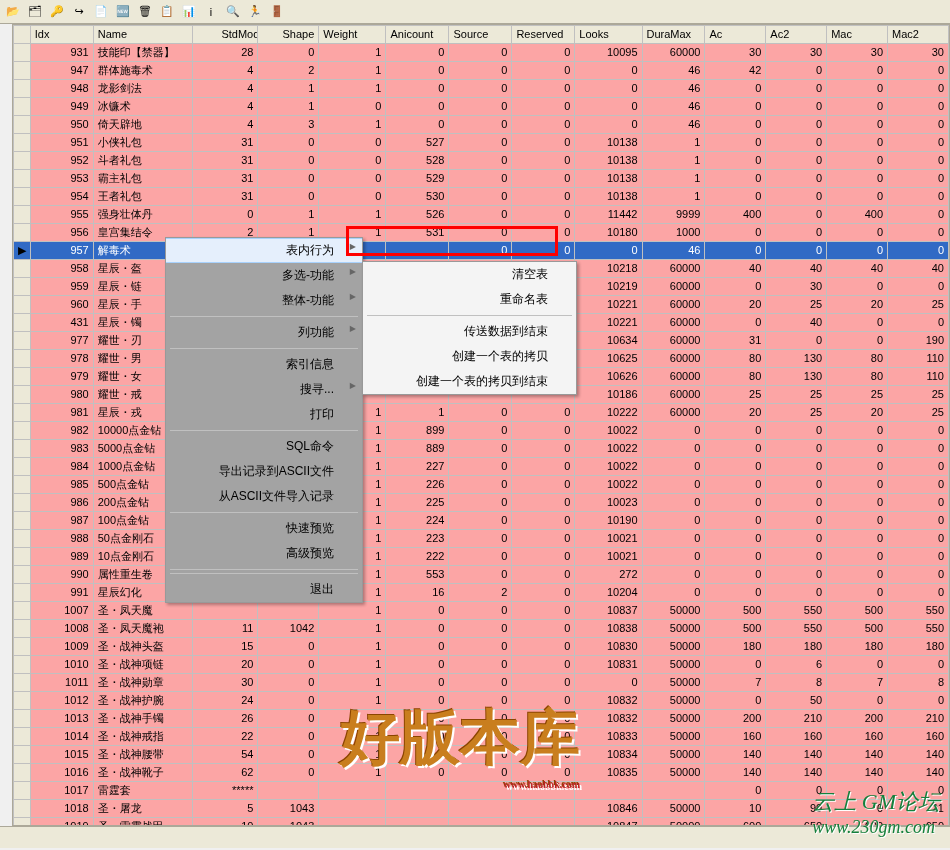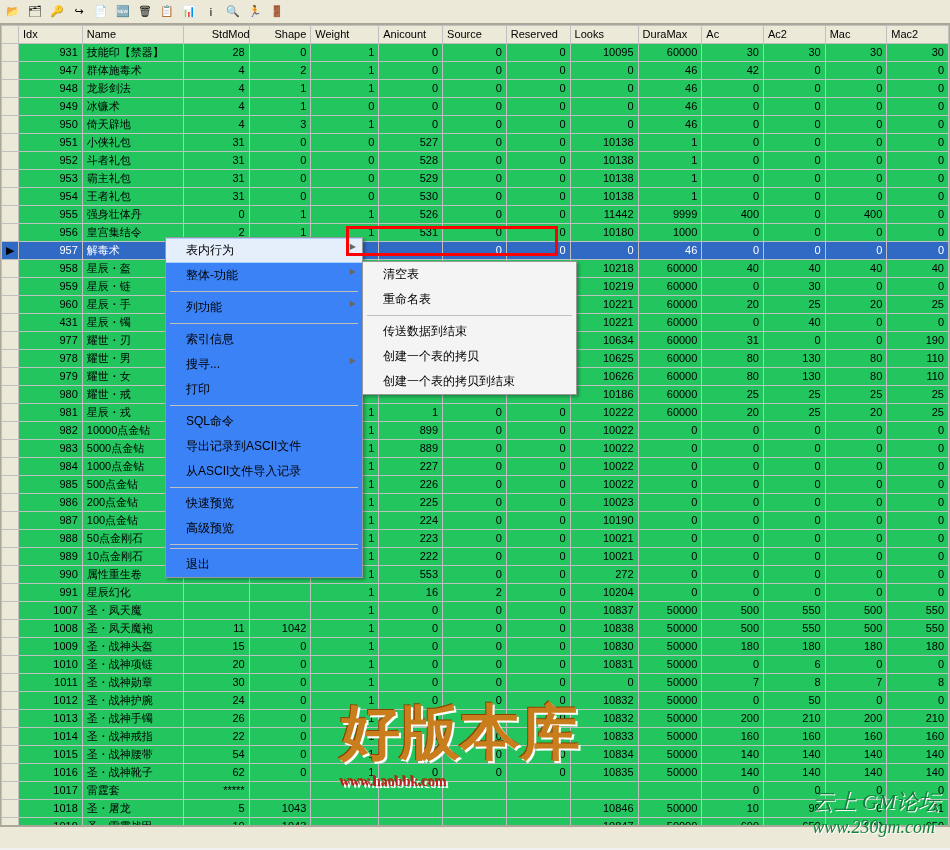--- a/index.html
+++ b/index.html
@@ -1,36 +1,36 @@
 <!DOCTYPE html>
 <html><head>
 <meta charset="utf-8">
 <style>
 * { margin: 0; padding: 0; box-sizing: border-box; }
 body { font-family: "Microsoft YaHei", Arial, sans-serif; font-size: 11px; background: #f0f0f0; color: #000; width: 950px; height: 850px; overflow: hidden; position: relative; }
 .toolbar { background: #ece9d8; border-bottom: 1px solid #aca899; padding: 3px 5px; display: flex; gap: 6px; align-items: center; height: 24px; }
 .toolbar span { width: 16px; height: 16px; display: inline-flex; align-items: center; justify-content: center; }
-.table-wrap { overflow: auto; height: calc(100% - 48px); background: #22c55e; border: 1px solid #aca899; }
+.table-wrap { overflow: auto; height: calc(100% - 48px); background: #fca5a5; border: 1px solid #aca899; margin-left: 12px; }
 table { border-collapse: collapse; width: 100%; table-layout: fixed; }
 th, td { border: 1px solid #c0c0c0; padding: 1px 4px; white-space: nowrap; overflow: hidden; text-overflow: clip; height: 17px; line-height: 15px; font-size: 11px; }
 th { background: #ece9d8; text-align: left; font-weight: normal; position: sticky; top: 0; z-index: 1; }
 td.num { text-align: right; }
 td.txt { text-align: left; }
 tr.selected td { background: #316ac5; color: #fff; }
 .row-indicator { width: 14px; background: #ece9d8; text-align: center; color: #000; }
 tr.selected .row-indicator { color: #000; }
-.menu { position: absolute; background: #3b82f6; border: 1px solid #999; box-shadow: 2px 2px 3px rgba(0,0,0,0.3); z-index: 10; }
+.menu { position: absolute; background: #a3a3a3; border: 1px solid #999; box-shadow: 2px 2px 3px rgba(0,0,0,0.3); z-index: 10; text-align: right; }
 .menu .item { padding: 4px 28px 4px 20px; white-space: nowrap; position: relative; font-size: 12px; }
 .menu .item.hover { background: #e5effc; border-top: 1px solid #a8d2fd; border-bottom: 1px solid #a8d2fd; padding-top: 3px; padding-bottom: 3px; }
 .menu .sep { height: 1px; margin: 3px 4px; background: #c0c0c0; }
 .menu .arrow::after { content: "▶"; position: absolute; right: 6px; font-size: 8px; color: #666; }
 .submenu { position: absolute; left: 196px; top: 0; background: #f4f4f4; border: 1px solid #999; box-shadow: 2px 2px 3px rgba(0,0,0,0.3); width: 215px; margin-top: 23px; }
 .redbox { position: absolute; border: 3px solid red; z-index: 20; pointer-events: none; }
 .watermark { position: absolute; bottom: 60px; left: 340px; font-size: 60px; font-weight: bold; color: #c97e1e; font-family: "STXingkai", cursive; text-shadow: 2px 2px #fff, -1px -1px #8b4500; z-index: 5; pointer-events: none; }
-.watermark .url { font-size: 14px; color: #b22; display: block; text-align: left; }
+.watermark .url { font-size: 10px; color: #b22; display: block; text-align: right; }
 .wm2 { position: absolute; bottom: 12px; right: 10px; font-size: 22px; color: #15803d; font-style: italic; font-family: cursive; text-shadow: 1px 1px #fff; z-index: 5; }
 .wm2 .u2 { font-size: 18px; display: block; }
 .statusbar { height: 22px; background: #ece9d8; border-top: 1px solid #aca899; }
 .col-ind { width: 16px; }
 .col-idx { width: 60px; }
 .col-name { width: 95px; }
 .col-std { width: 62px; padding-left: 28px; }
 .col-shape { width: 58px; text-align: right; }
 .col-weight { width: 64px; }
 .col-ani { width: 60px; }
@@ -833,20 +833,21 @@
           <td class="num">650</td>
         </tr>
       </tbody>
 </table>
 </div>
 
 <div class="statusbar"></div>
 
 <div class="menu" id="ctxmenu" style="left:165px; top:237px; width:198px;">
     <div class="item arrow hover">表内行为</div>
+    <div class="item arrow">多选-功能</div>
     <div class="item arrow">整体-功能</div>
     <div class="sep"></div>
     <div class="item arrow">列功能</div>
     <div class="sep"></div>
     <div class="item">索引信息</div>
     <div class="item arrow">搜寻...</div>
     <div class="item">打印</div>
     <div class="sep"></div>
     <div class="item">SQL命令</div>
     <div class="item">导出记录到ASCII文件</div>

